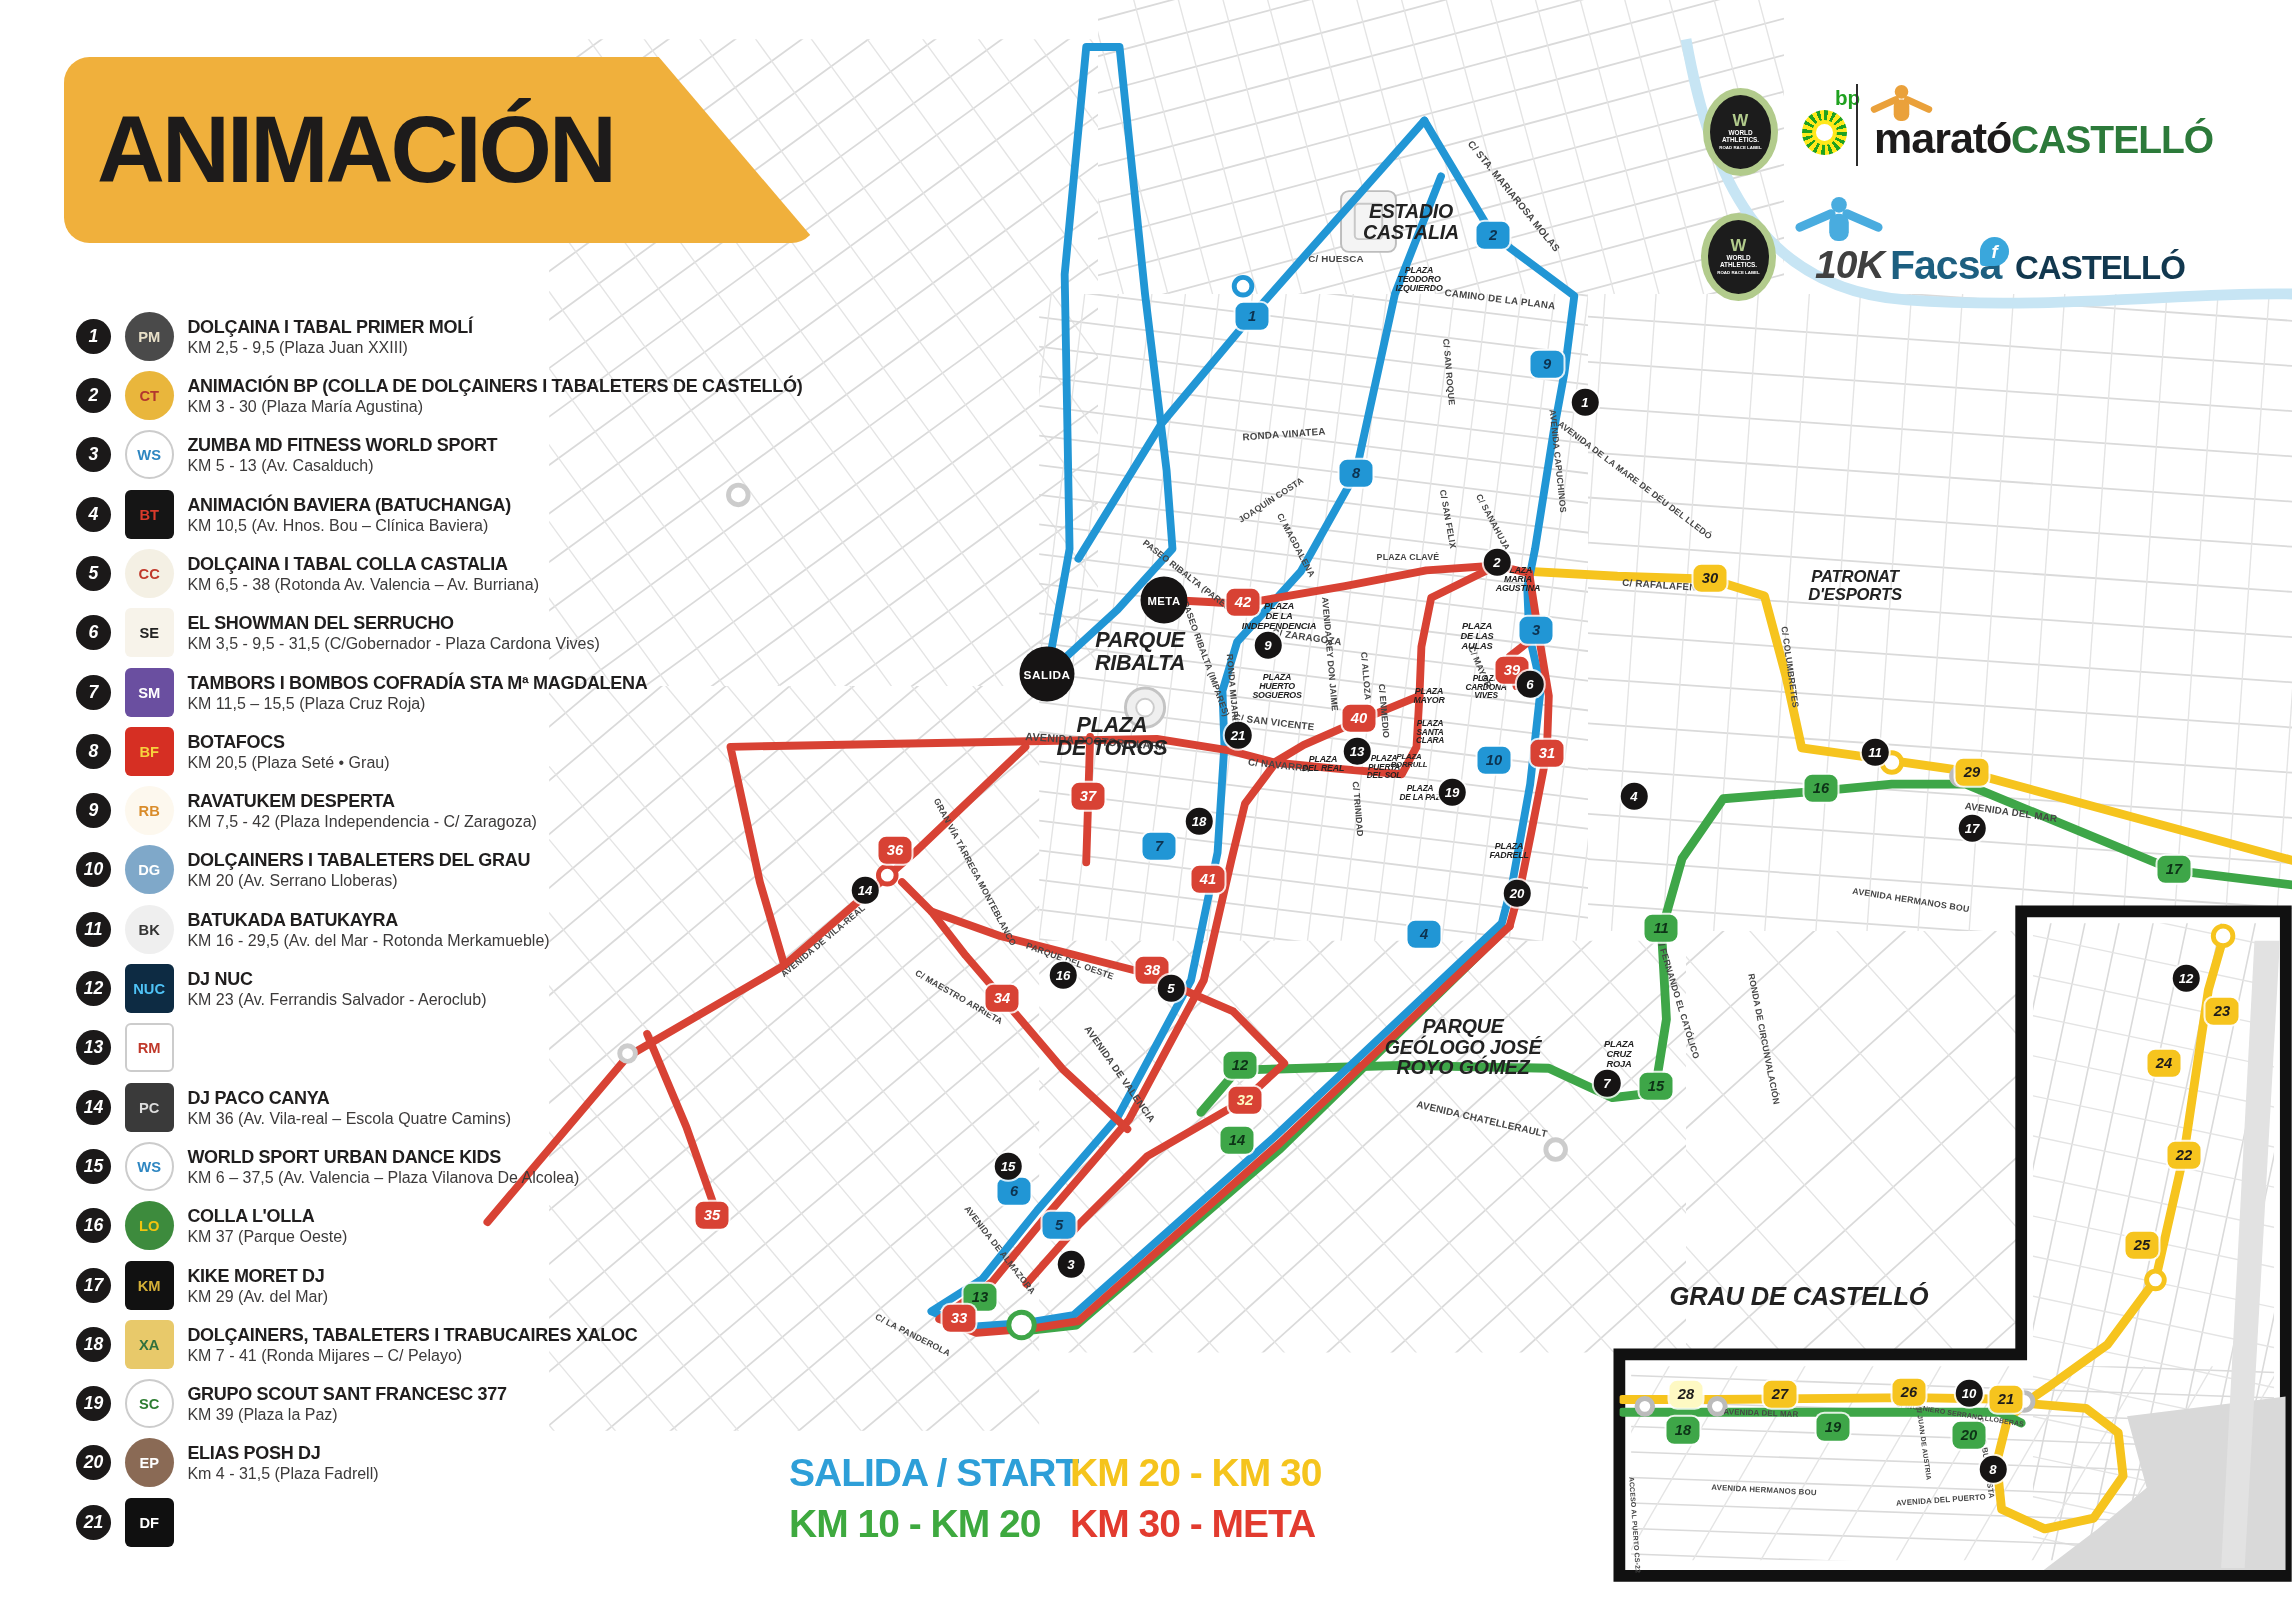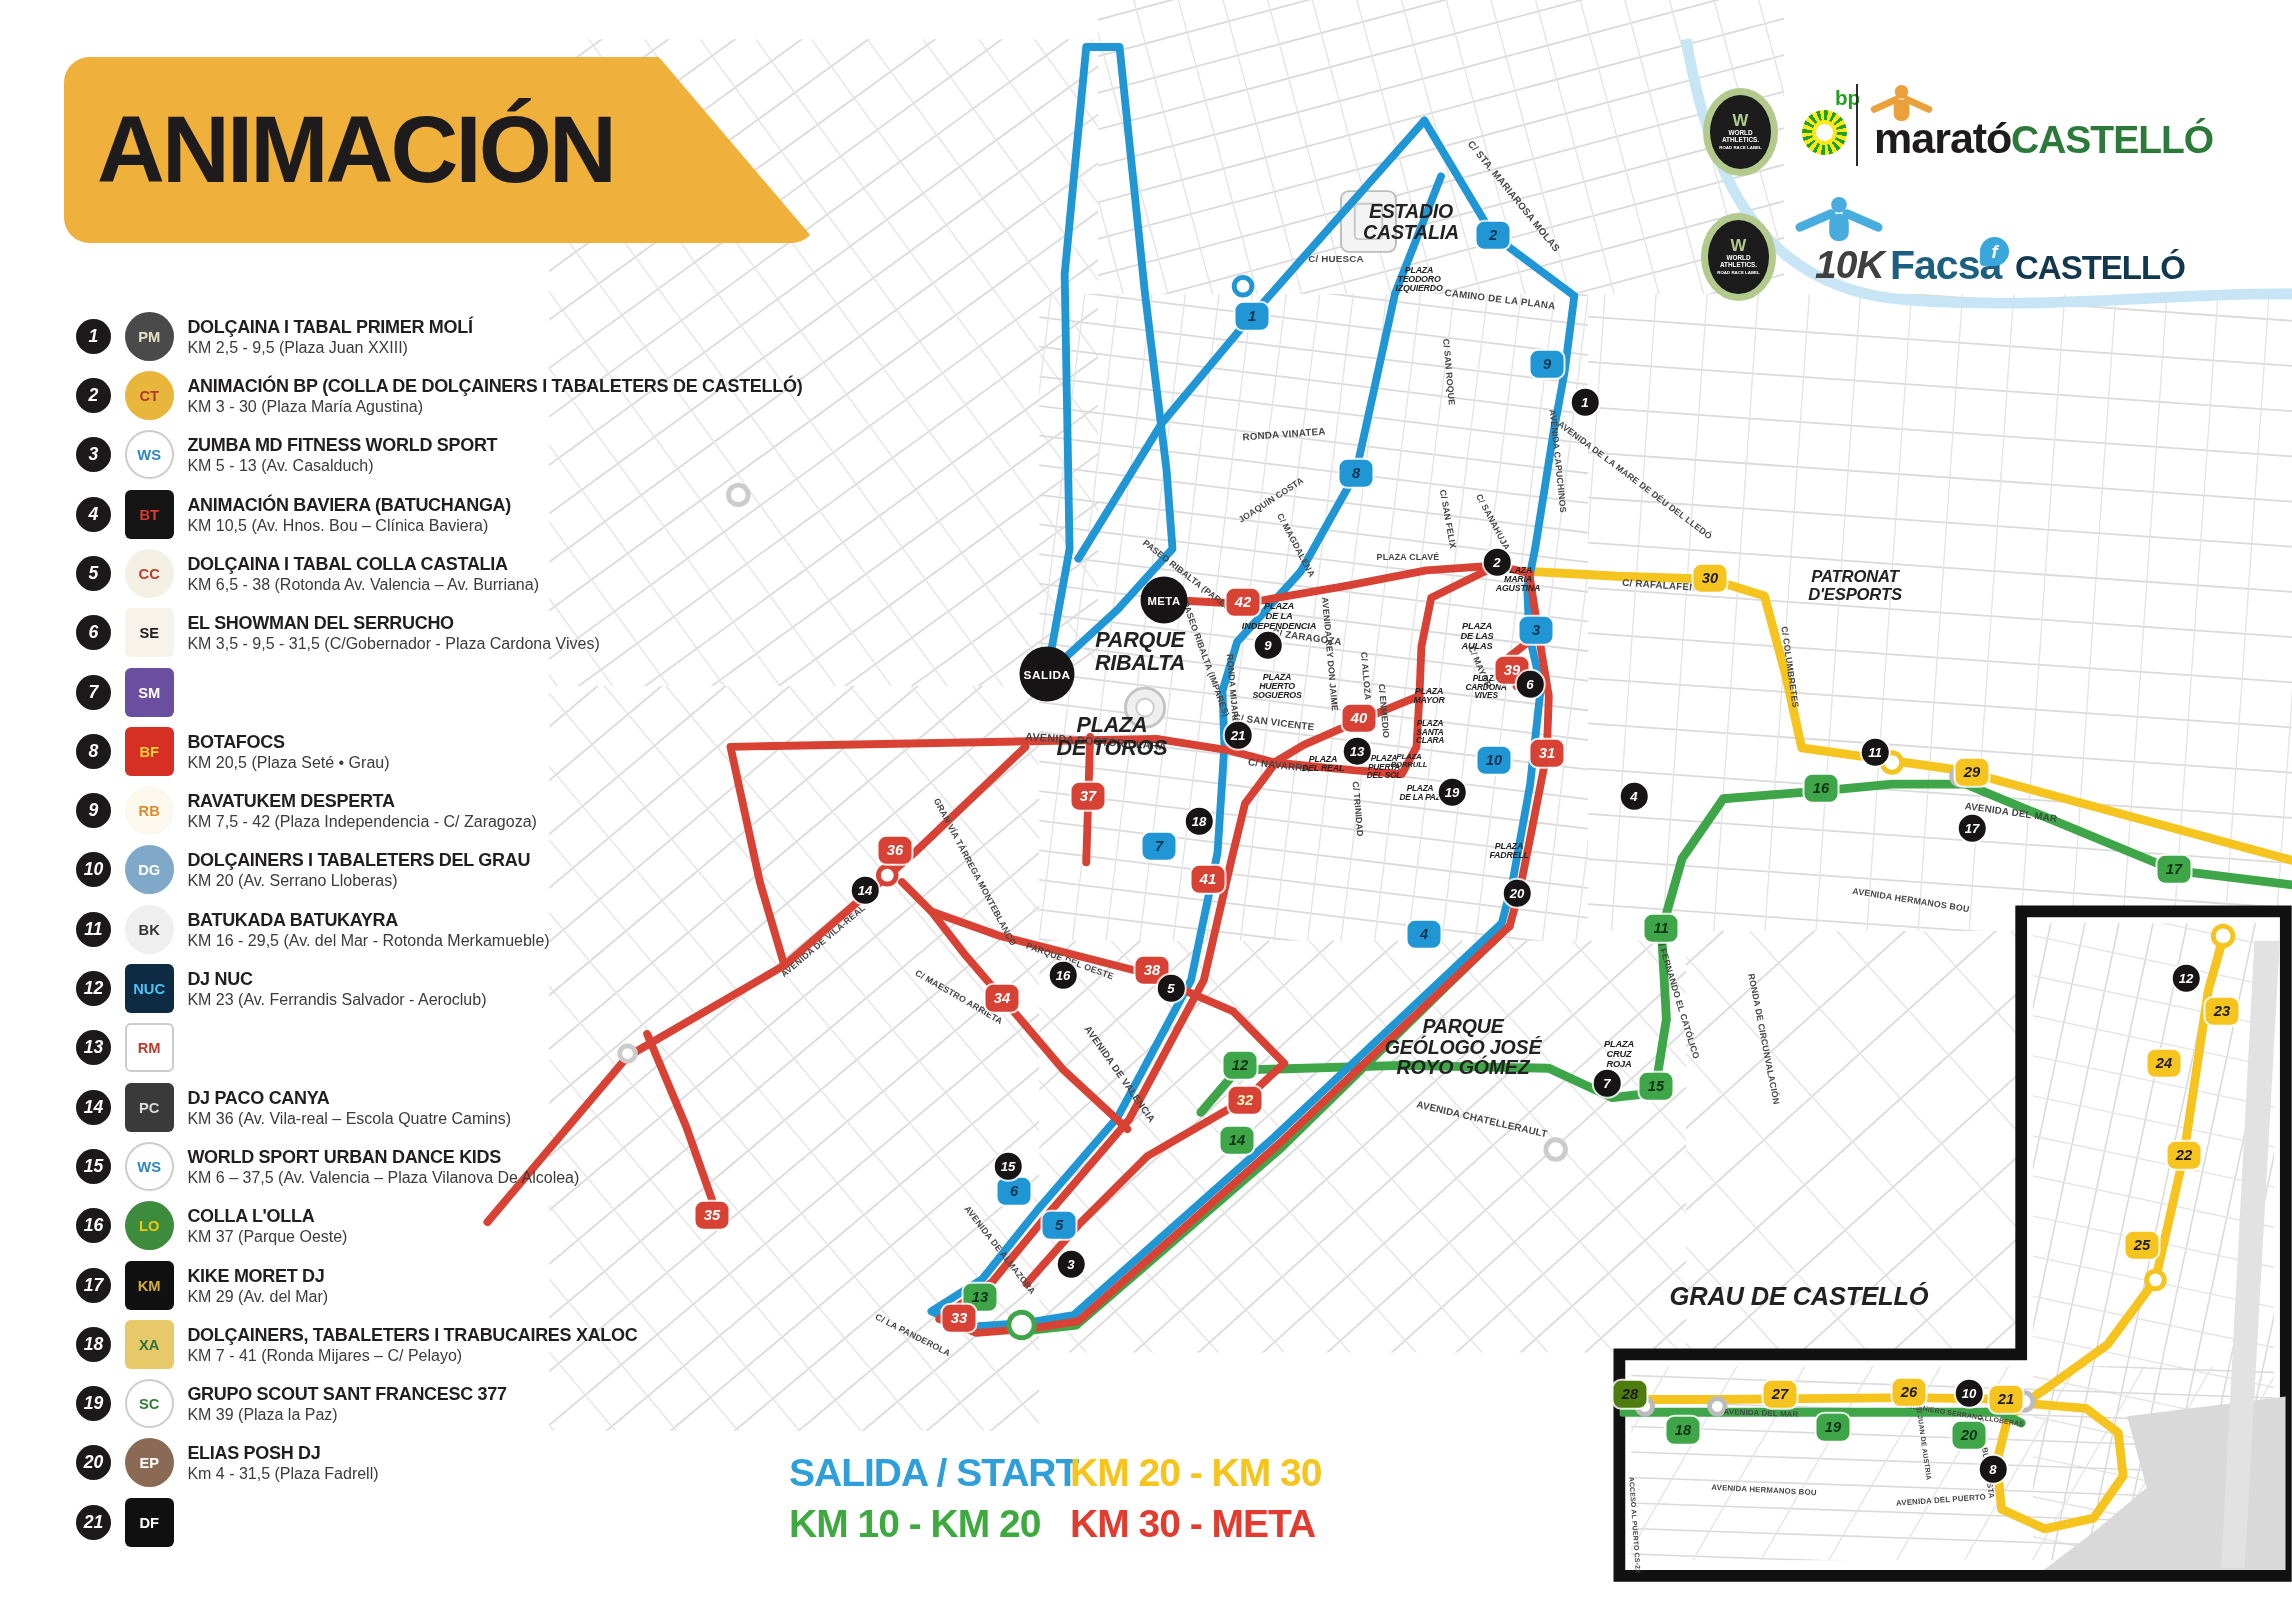--- a/index.html
+++ b/index.html
@@ -734,21 +734,21 @@
       <div class="place" style="left: 1799px; top: 1296px; font-size: 25.5px;">GRAU DE CASTELLÓ</div>
     </div>
   <div id="marker-layer">
       <div class="km" style="left: 2006px; top: 1399px; background: rgb(246, 196, 30);">21</div>
       <div class="km" style="left: 2184px; top: 1155px; background: rgb(246, 196, 30);">22</div>
       <div class="km" style="left: 2222px; top: 1011px; background: rgb(246, 196, 30);">23</div>
       <div class="km" style="left: 2164px; top: 1063px; background: rgb(246, 196, 30);">24</div>
       <div class="km" style="left: 2142px; top: 1245px; background: rgb(246, 196, 30);">25</div>
       <div class="km" style="left: 1909px; top: 1392px; background: rgb(246, 196, 30);">26</div>
       <div class="km" style="left: 1780px; top: 1394px; background: rgb(246, 196, 30);">27</div>
-      <div class="km" style="left: 1630px; top: 1394px; background: #4d7c0f;">28</div>
+      <div class="km" style="left: 1686px; top: 1394px; background: #fef9c3;">28</div>
       <div class="km" style="left: 1972px; top: 772px; background: rgb(246, 196, 30);">29</div>
       <div class="km" style="left: 1710px; top: 578px; background: rgb(246, 196, 30);">30</div>
       <div class="km" style="left: 1661px; top: 928px; background: rgb(62, 166, 72); color: rgb(13, 51, 23);">11</div>
       <div class="km" style="left: 1240px; top: 1065px; background: rgb(62, 166, 72); color: rgb(13, 51, 23);">12</div>
       <div class="km" style="left: 980px; top: 1297px; background: rgb(62, 166, 72); color: rgb(13, 51, 23);">13</div>
       <div class="km" style="left: 1237px; top: 1140px; background: rgb(62, 166, 72); color: rgb(13, 51, 23);">14</div>
       <div class="km" style="left: 1656px; top: 1086px; background: rgb(62, 166, 72); color: rgb(13, 51, 23);">15</div>
       <div class="km" style="left: 1821px; top: 788px; background: rgb(62, 166, 72); color: rgb(13, 51, 23);">16</div>
       <div class="km" style="left: 2174px; top: 869px; background: rgb(62, 166, 72); color: rgb(13, 51, 23);">17</div>
       <div class="km" style="left: 1683px; top: 1430px; background: rgb(62, 166, 72); color: rgb(13, 51, 23);">18</div>
@@ -850,20 +850,24 @@
         <div class="lnum">6</div>
         <div class="llogo" style="background: rgb(247, 243, 234); color: rgb(34, 34, 34); border-radius: 5.9px;">SE</div>
         <div class="ltext">
           <div class="t">EL SHOWMAN DEL SERRUCHO</div>
           <div class="d">KM 3,5 - 9,5 - 31,5 (C/Gobernador - Plaza Cardona Vives)</div>
         </div>
       </div>
       <div class="lrow" style="left: 76px; top: 665px;">
         <div class="lnum">7</div>
         <div class="llogo" style="background: rgb(106, 79, 160); color: rgb(255, 255, 255); border-radius: 5.9px;">SM</div>
+        <div class="ltext">
+          <div class="t">TAMBORS I BOMBOS COFRADÍA STA Mª MAGDALENA</div>
+          <div class="d">KM 11,5 – 15,5 (Plaza Cruz Roja)</div>
+        </div>
       </div>
       <div class="lrow" style="left: 76px; top: 724px;">
         <div class="lnum">8</div>
         <div class="llogo" style="background: rgb(214, 47, 35); color: rgb(247, 210, 62); border-radius: 5.9px;">BF</div>
         <div class="ltext">
           <div class="t">BOTAFOCS</div>
           <div class="d">KM 20,5 (Plaza Seté • Grau)</div>
         </div>
       </div>
       <div class="lrow" style="left: 76px; top: 783px;">

